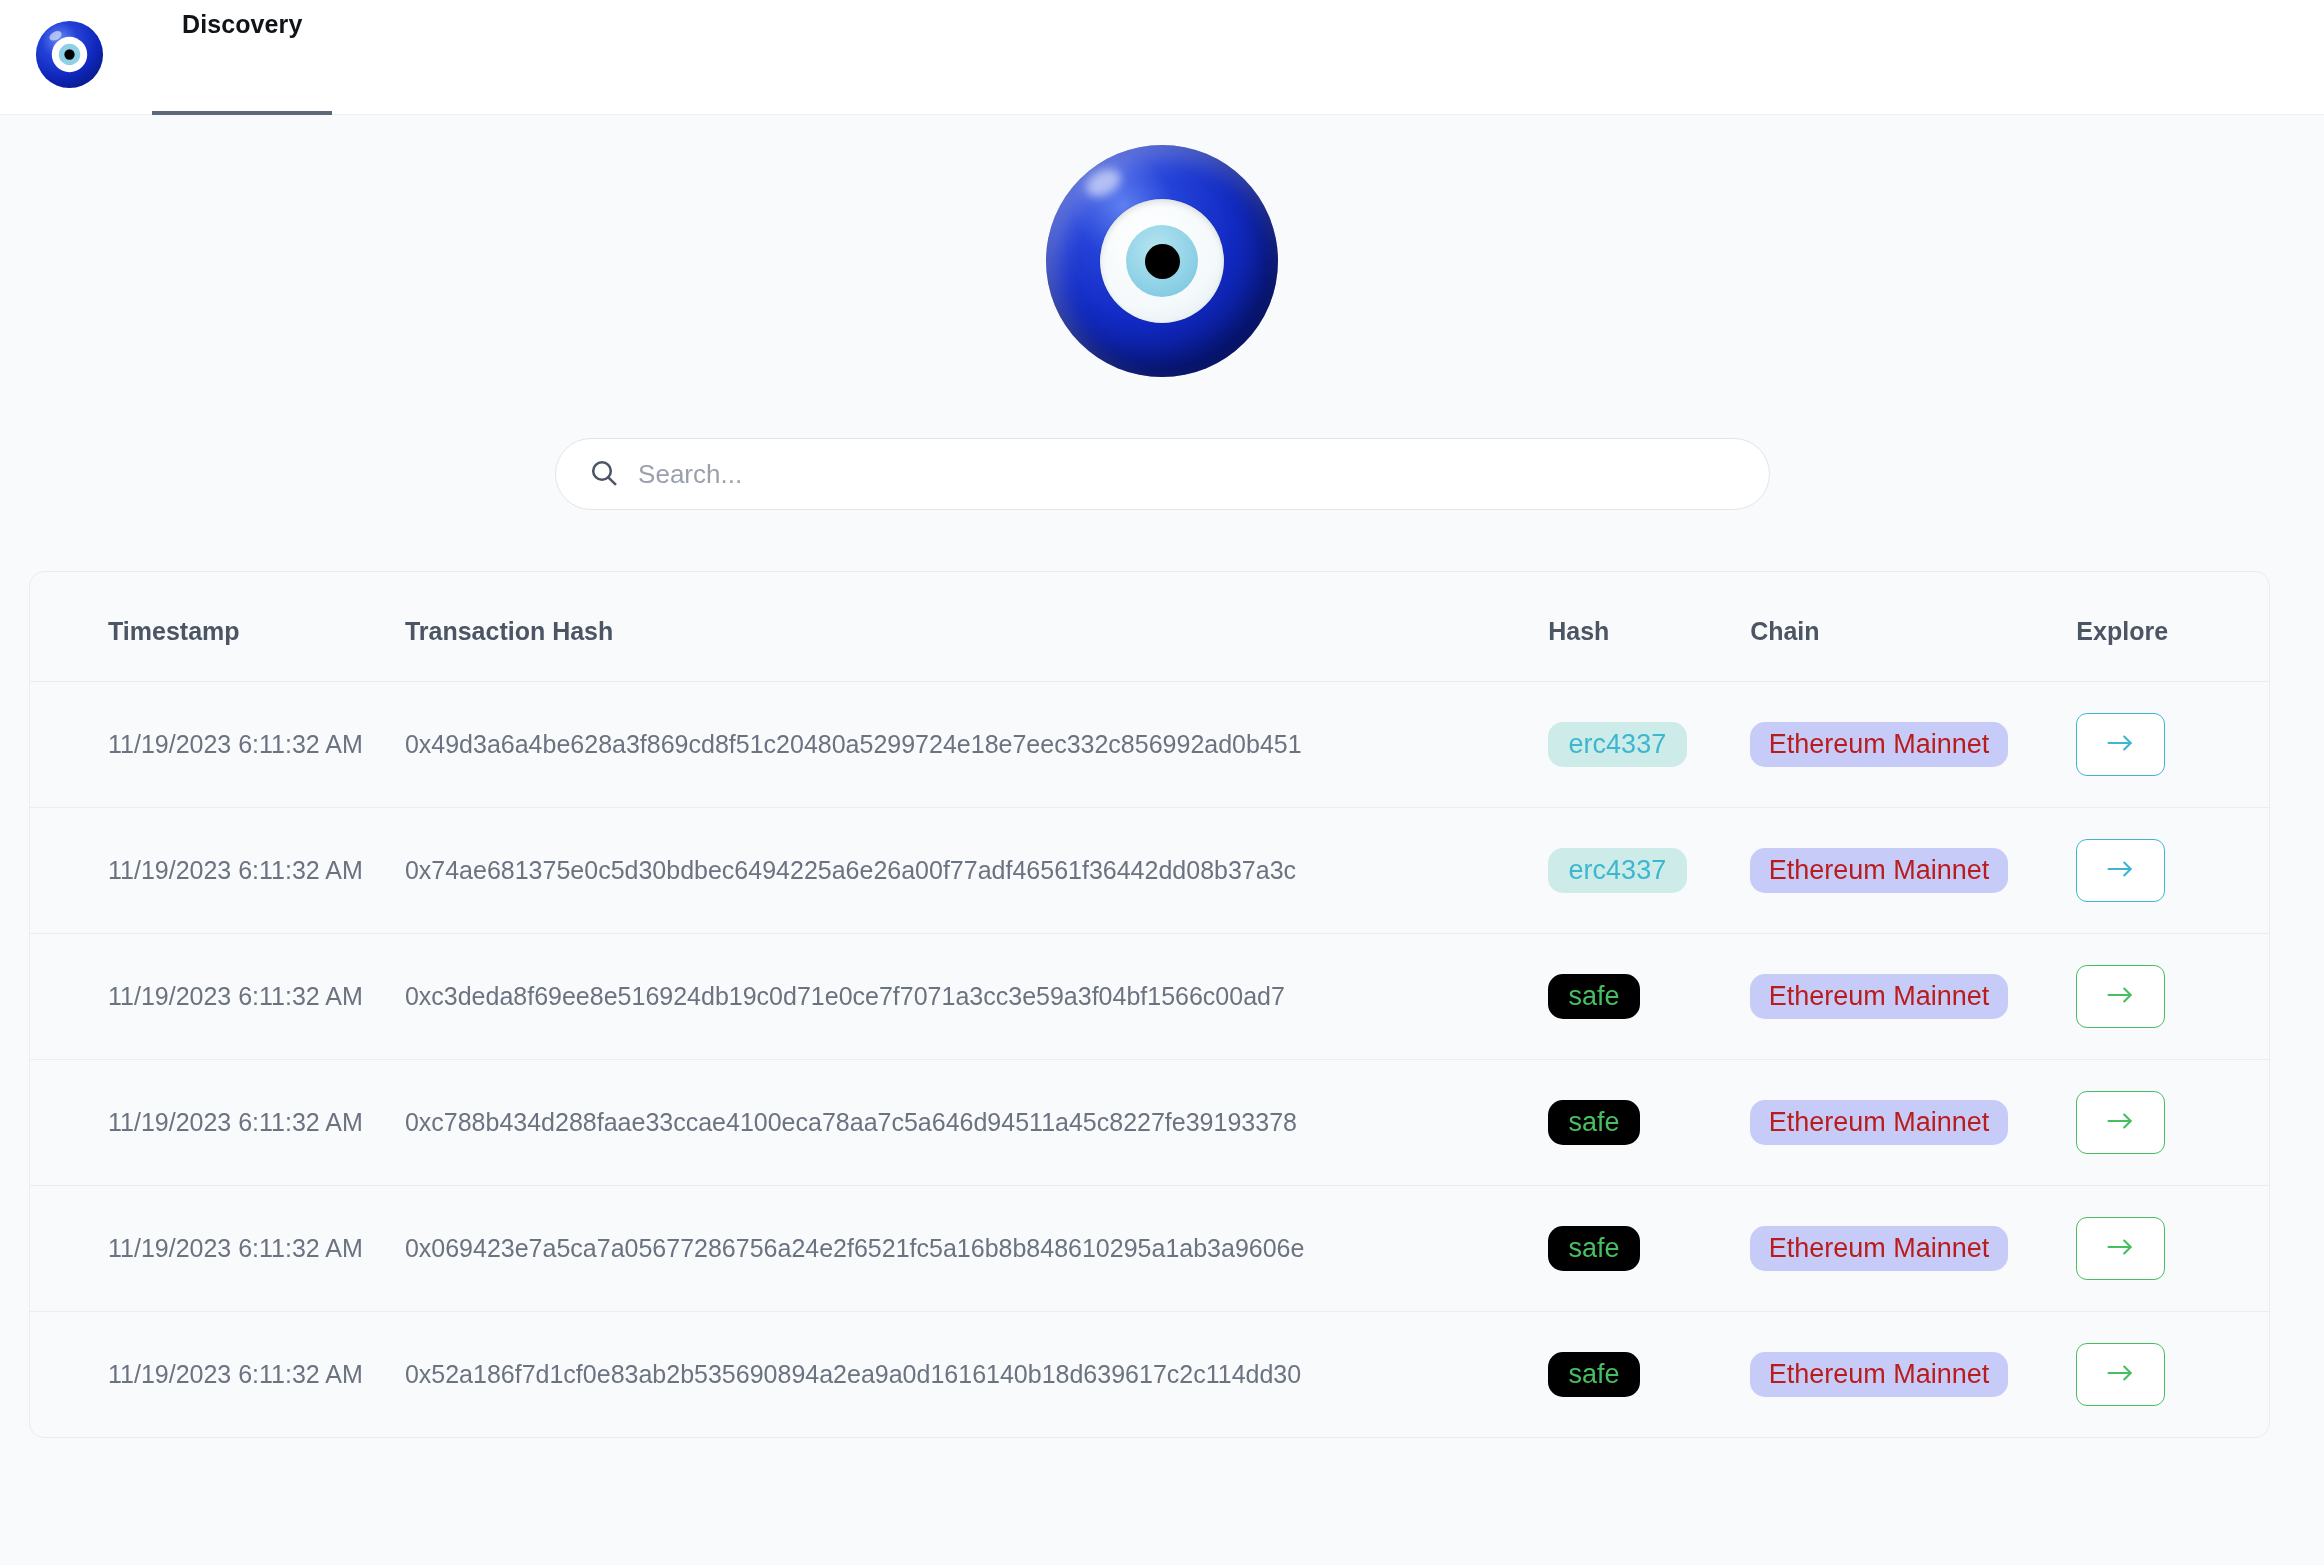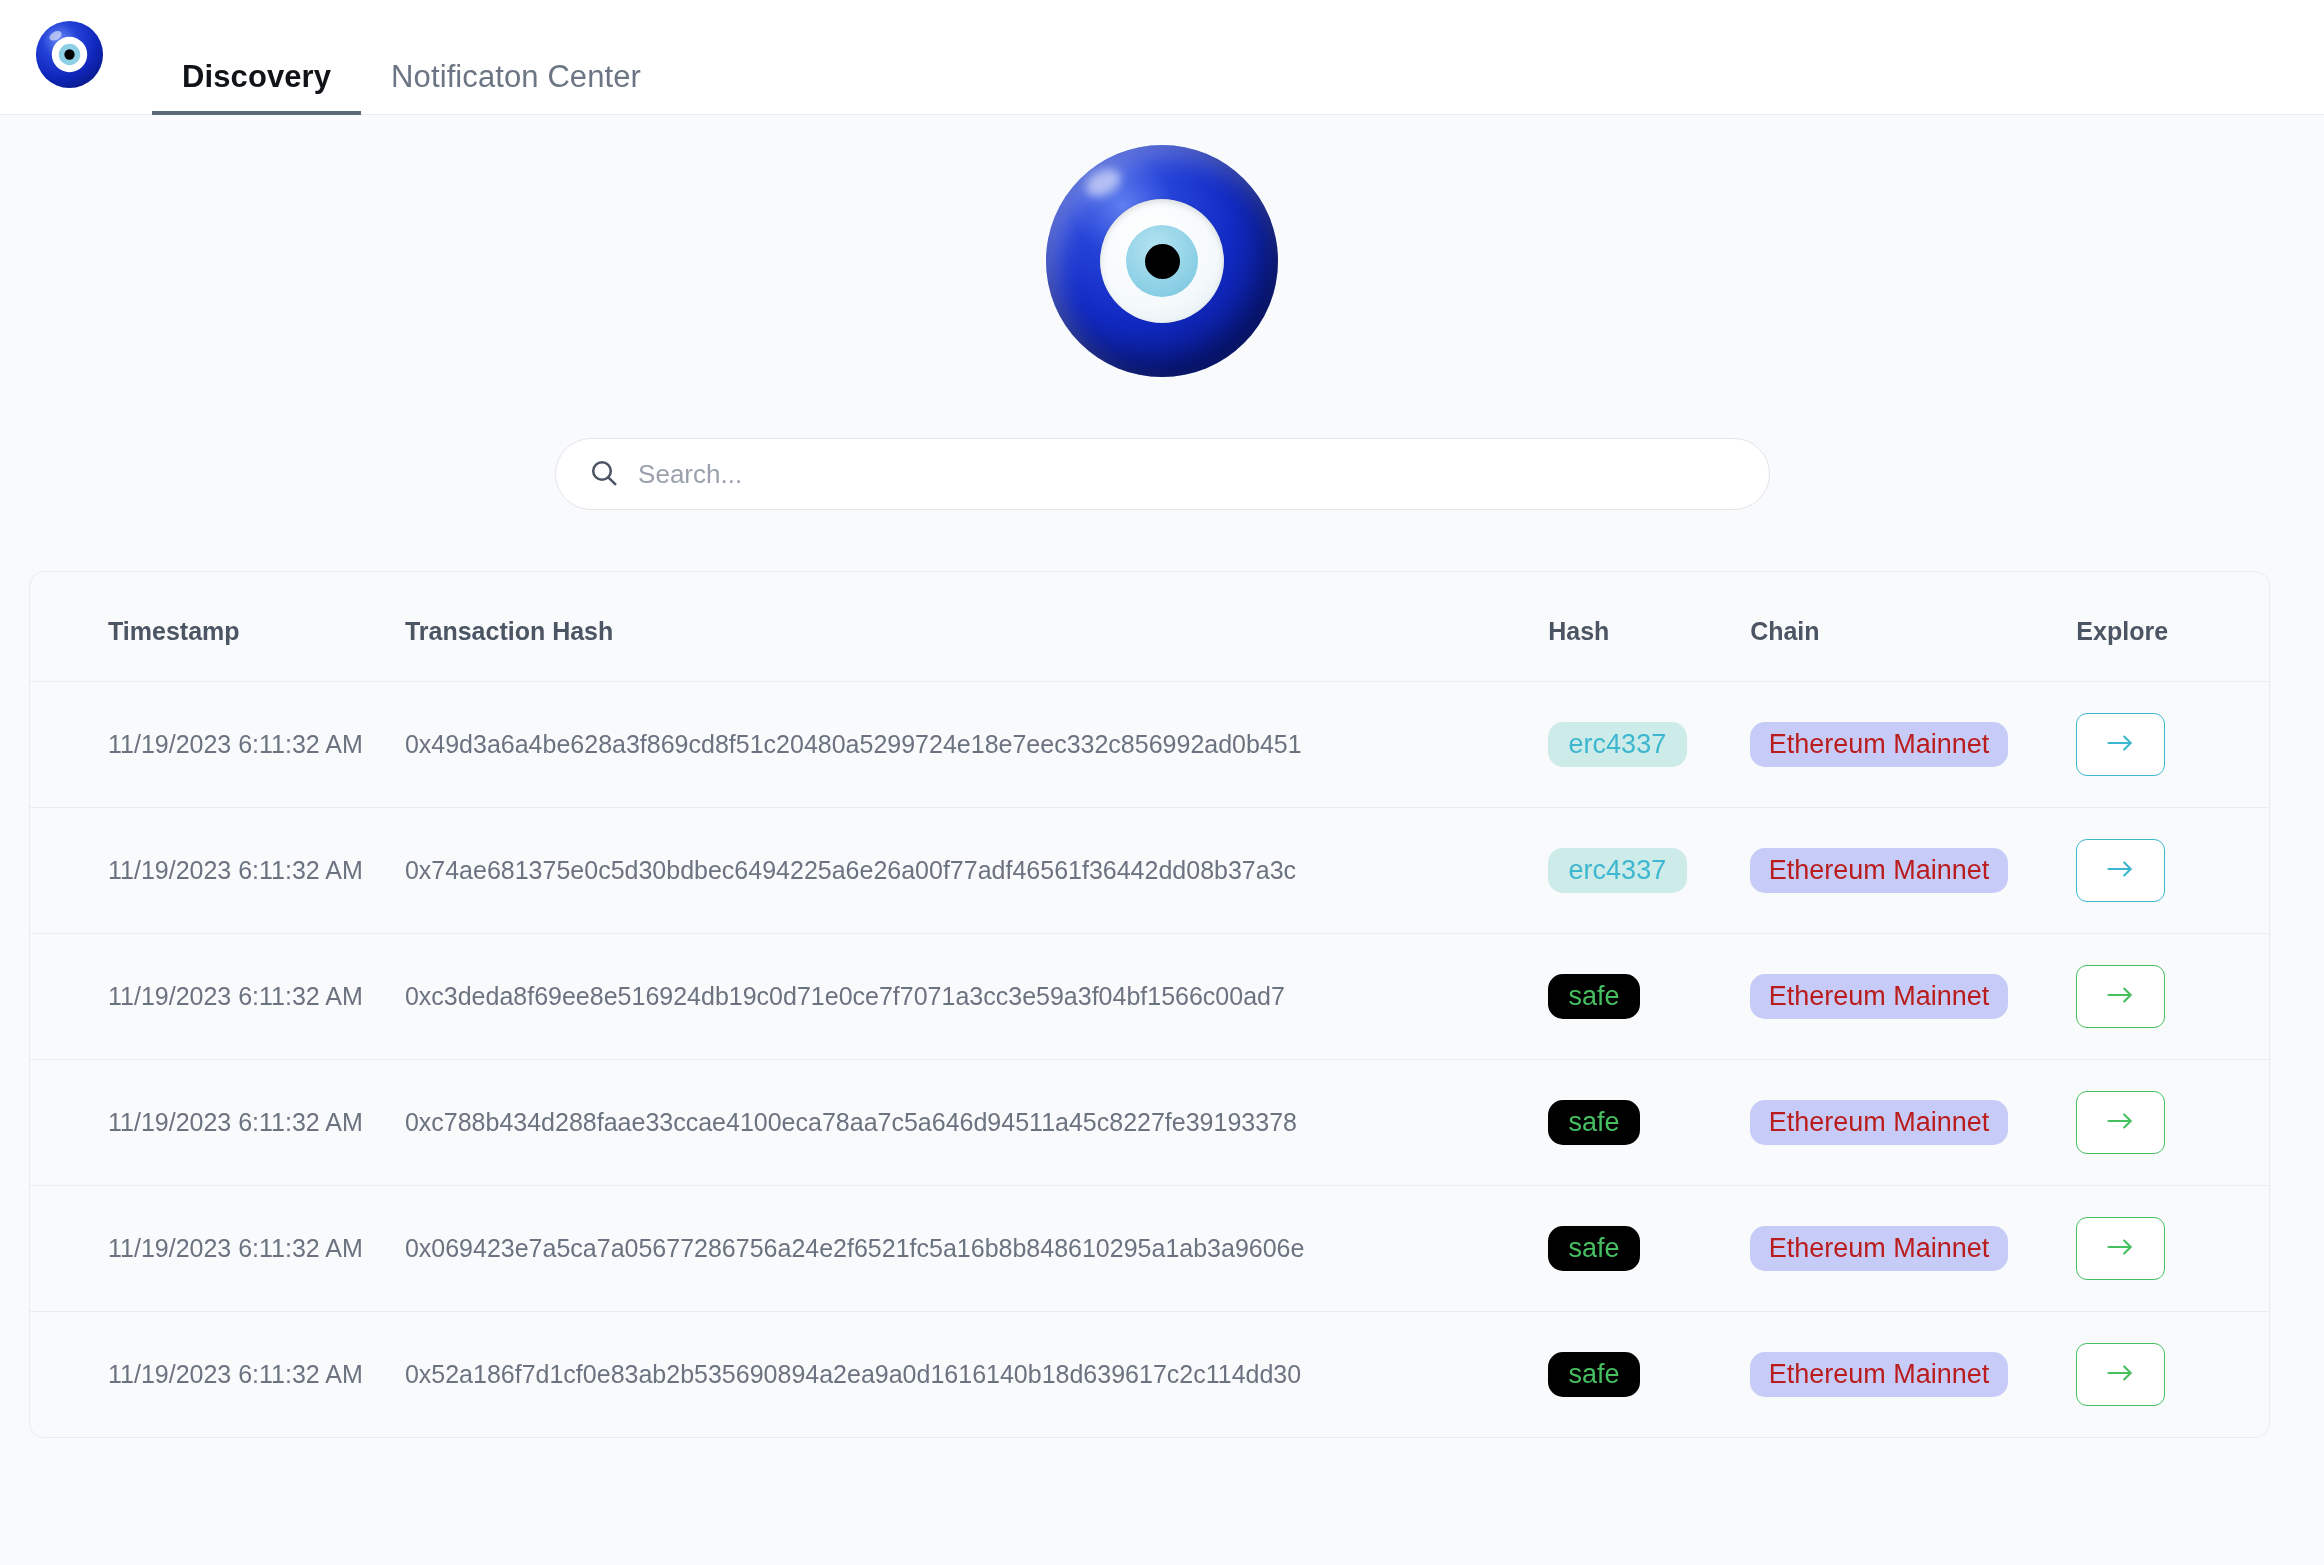--- a/index.html
+++ b/index.html
@@ -28,23 +28,23 @@
     flex: 0 0 auto;
   }
   .nav-tabs {
     display: flex;
     align-items: stretch;
     height: 115px;
     margin-left: 48px;
   }
   .nav-tab {
     display: flex;
-    align-items: flex-end;
-    padding: 16px 30px;
-    font-size: 31px;
+    align-items: flex-start;
+    padding: 10px 30px;
+    font-size: 25px;
     color: #6c7584;
     letter-spacing: 0.1px;
     height: 100%;
     border-bottom: 4.6px solid transparent;
     cursor: pointer;
     white-space: nowrap;
   }
   .nav-tab.active {
     color: #101418;
     font-weight: bold;
@@ -236,23 +236,20 @@
       <circle cx="37" cy="37" r="11.5" fill="#8ed1e6"></circle>
       <circle cx="37" cy="37" r="5.5" fill="#000000"></circle>
       <ellipse cx="22" cy="17" rx="7" ry="4.4" fill="rgba(255,255,255,.55)" transform="rotate(-28 22 17)"></ellipse>
     </svg>
   </div>
 
   <div class="nav-tabs">
     <div class="nav-tab active">
       <span>Discovery</span>
     </div>
-    <div class="nav-tab">
-      <span>Notificaton Center</span>
-    </div>
   </div>
 
 </div>
 
 <div class="page">
 
   <div class="hero">
     <div class="nazar">
       <div class="nazar-white">
         <div class="nazar-iris">

